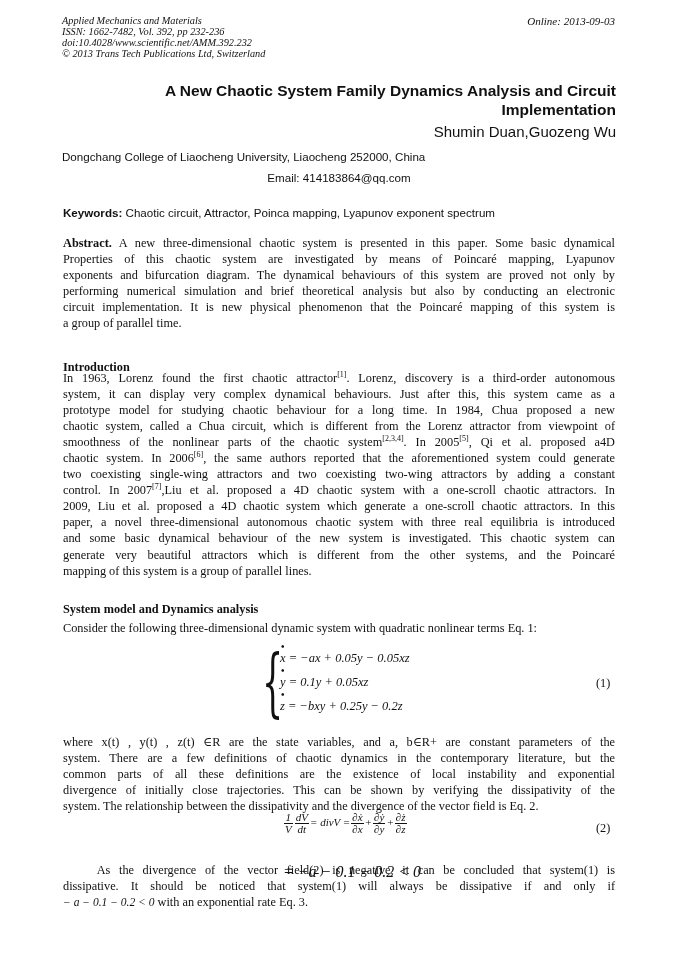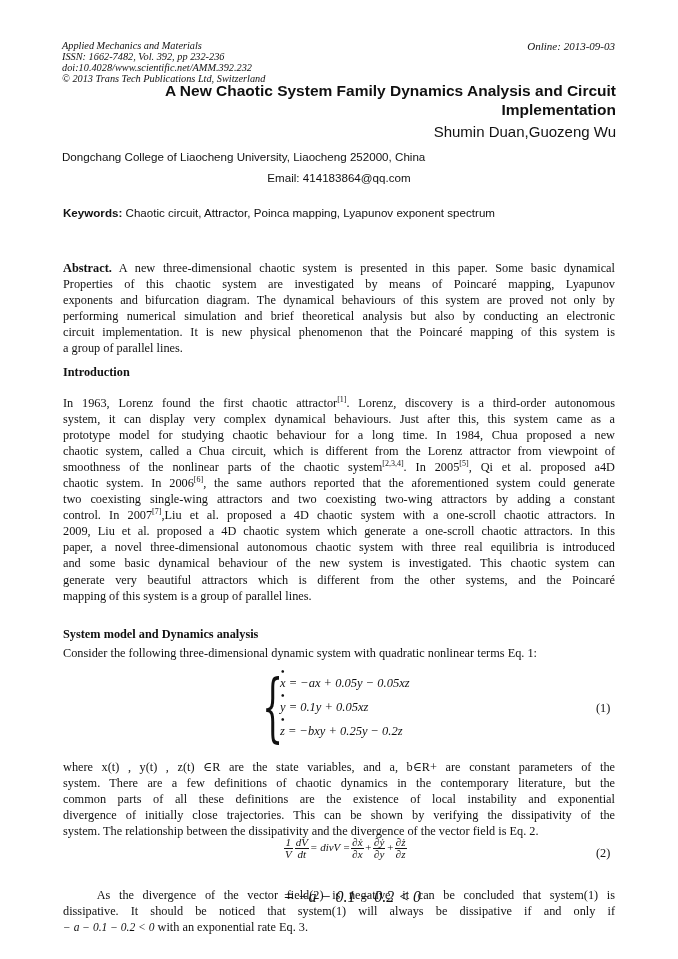--- a/index.html
+++ b/index.html
@@ -1,18 +1,18 @@
 <!DOCTYPE html>
 <html><head>
 <meta charset="utf-8">
 <style>
   html, body { margin: 0; padding: 0; background: #ffffff; }
   body { width: 678px; height: 959px; position: relative; overflow: hidden; color: #111; }
   .page { position: absolute; left: 0; top: 0; width: 678px; height: 959px; }
-  .serif { font-family: "Liberation Serif", "DejaVu Serif", serif; margin-top: 25px; }
+  .serif { font-family: "Liberation Serif", "DejaVu Serif", serif; }
   .sans { font-family: "Liberation Sans", "DejaVu Sans", sans-serif; }
 
   .meta { position: absolute; left: 62px; top: 15px; font-size: 10.3px; line-height: 11px; font-style: italic; }
   .online { position: absolute; right: 63px; top: 15px; font-size: 11px; font-style: italic; }
 
   .title { position: absolute; left: 62px; width: 554px; top: 81px; text-align: right; font-weight: bold; font-size: 15.5px; line-height: 19px; }
   .authors { position: absolute; left: 62px; width: 554px; top: 123px; text-align: right; font-size: 15px; }
   .affil { position: absolute; left: 62px; width: 554px; top: 150px; font-size: 11.6px; }
   .email { position: absolute; left: 62px; width: 554px; top: 171px; text-align: center; font-size: 11.6px; }
   .keywords { position: absolute; left: 63px; top: 206px; font-size: 11.6px; }
@@ -61,24 +61,24 @@
   <div class="keywords sans">
     <b>Keywords:</b><span> Chaotic circuit, Attractor, Poinca mapping, Lyapunov exponent spectrum</span>
   </div>
 
   <div class="para serif" style="top:235px;">
     <span class="ln"><b>Abstract.</b><span> A new three-dimensional chaotic system is presented in this paper. Some basic dynamical</span></span>
     <span class="ln">Properties of this chaotic system are investigated by means of Poincaré mapping, Lyapunov</span>
     <span class="ln">exponents and bifurcation diagram. The dynamical behaviours of this system are proved not only by</span>
     <span class="ln">performing numerical simulation and brief theoretical analysis but also by conducting an electronic</span>
     <span class="ln">circuit implementation. It is new physical phenomenon that the Poincaré mapping of this system is</span>
-    <span class="ln last">a group of parallel lines.</span>
+    <span class="ln last">a group of parallel time.</span>
   </div>
 
-  <div class="heading serif" style="top:340px;text-align:right;">Introduction</div>
+  <div class="heading serif" style="top:360px;text-align:right;">Introduction</div>
 
   <div class="para serif" style="top:370px;">
     <span class="ln"><span>In 1963, Lorenz found the first chaotic attractor</span><sup>[1]</sup><span>. Lorenz, discovery is a third-order autonomous</span></span>
     <span class="ln">system, it can display very complex dynamical behaviours. Just after this, this system came as a</span>
     <span class="ln">prototype model for studying chaotic behaviour for a long time. In 1984, Chua proposed a new</span>
     <span class="ln">chaotic system, called a Chua circuit, which is different from the Lorenz attractor from viewpoint of</span>
     <span class="ln"><span>smoothness of the nonlinear parts of the chaotic system</span><sup>[2,3,4]</sup><span>. In 2005</span><sup>[5]</sup><span>, Qi et al. proposed a4D</span></span>
     <span class="ln"><span>chaotic system. In 2006</span><sup>[6]</sup><span>, the same authors reported that the aforementioned system could generate</span></span>
     <span class="ln">two coexisting single-wing attractors and two coexisting two-wing attractors by adding a constant</span>
     <span class="ln"><span>control. In 2007</span><sup>[7]</sup><span>,Liu et al. proposed a 4D chaotic system with a one-scroll chaotic attractors. In</span></span>

